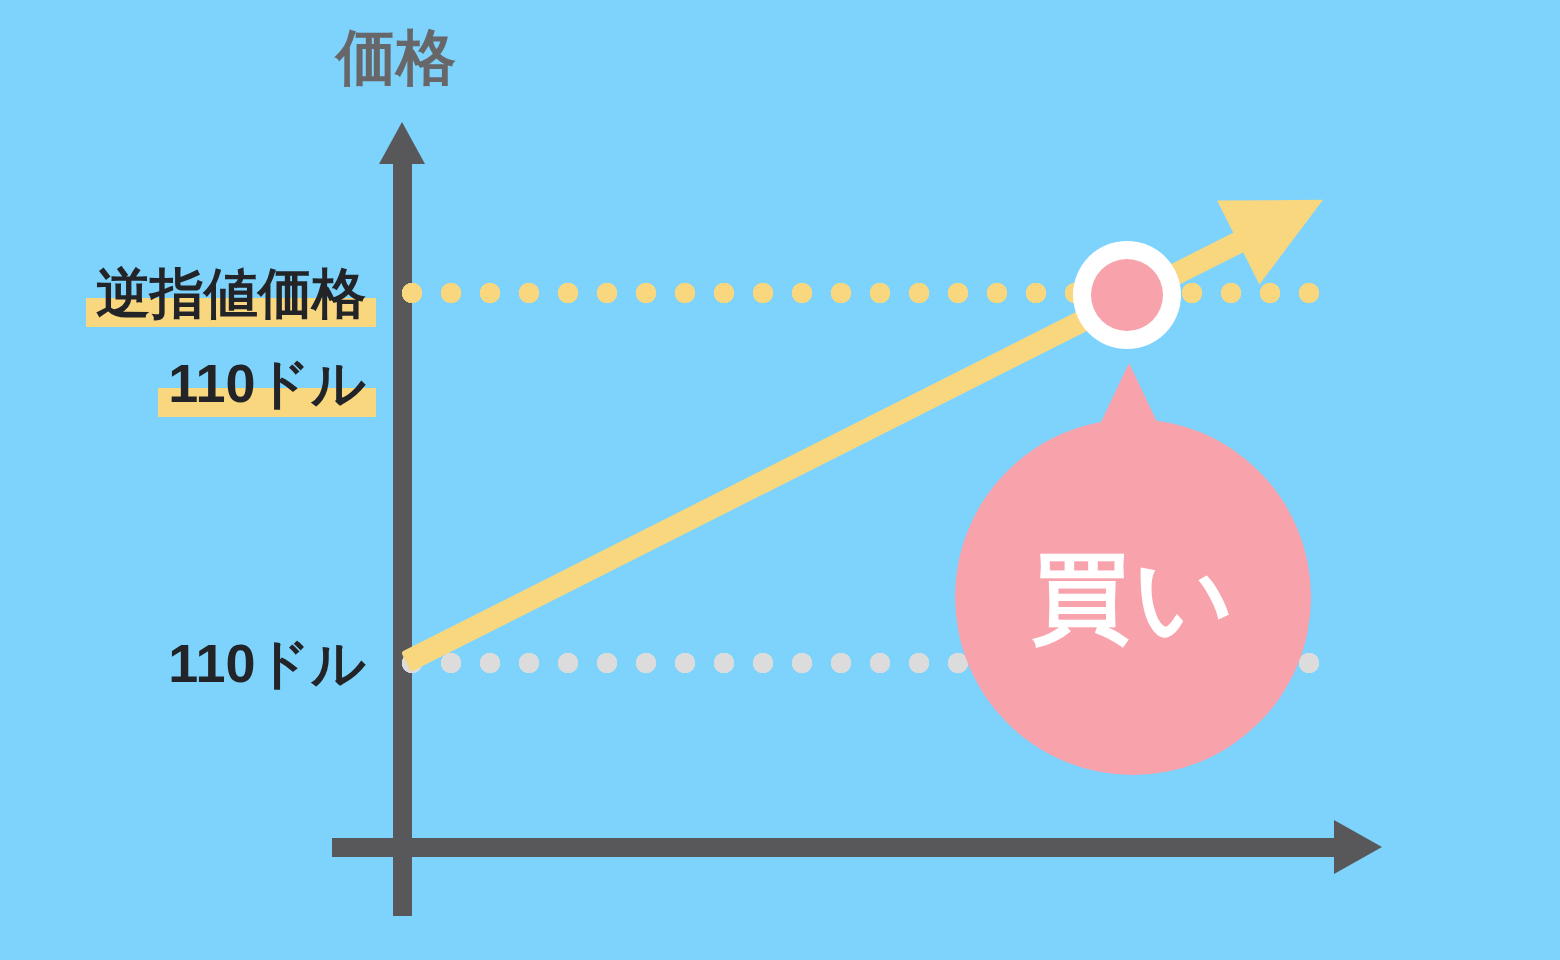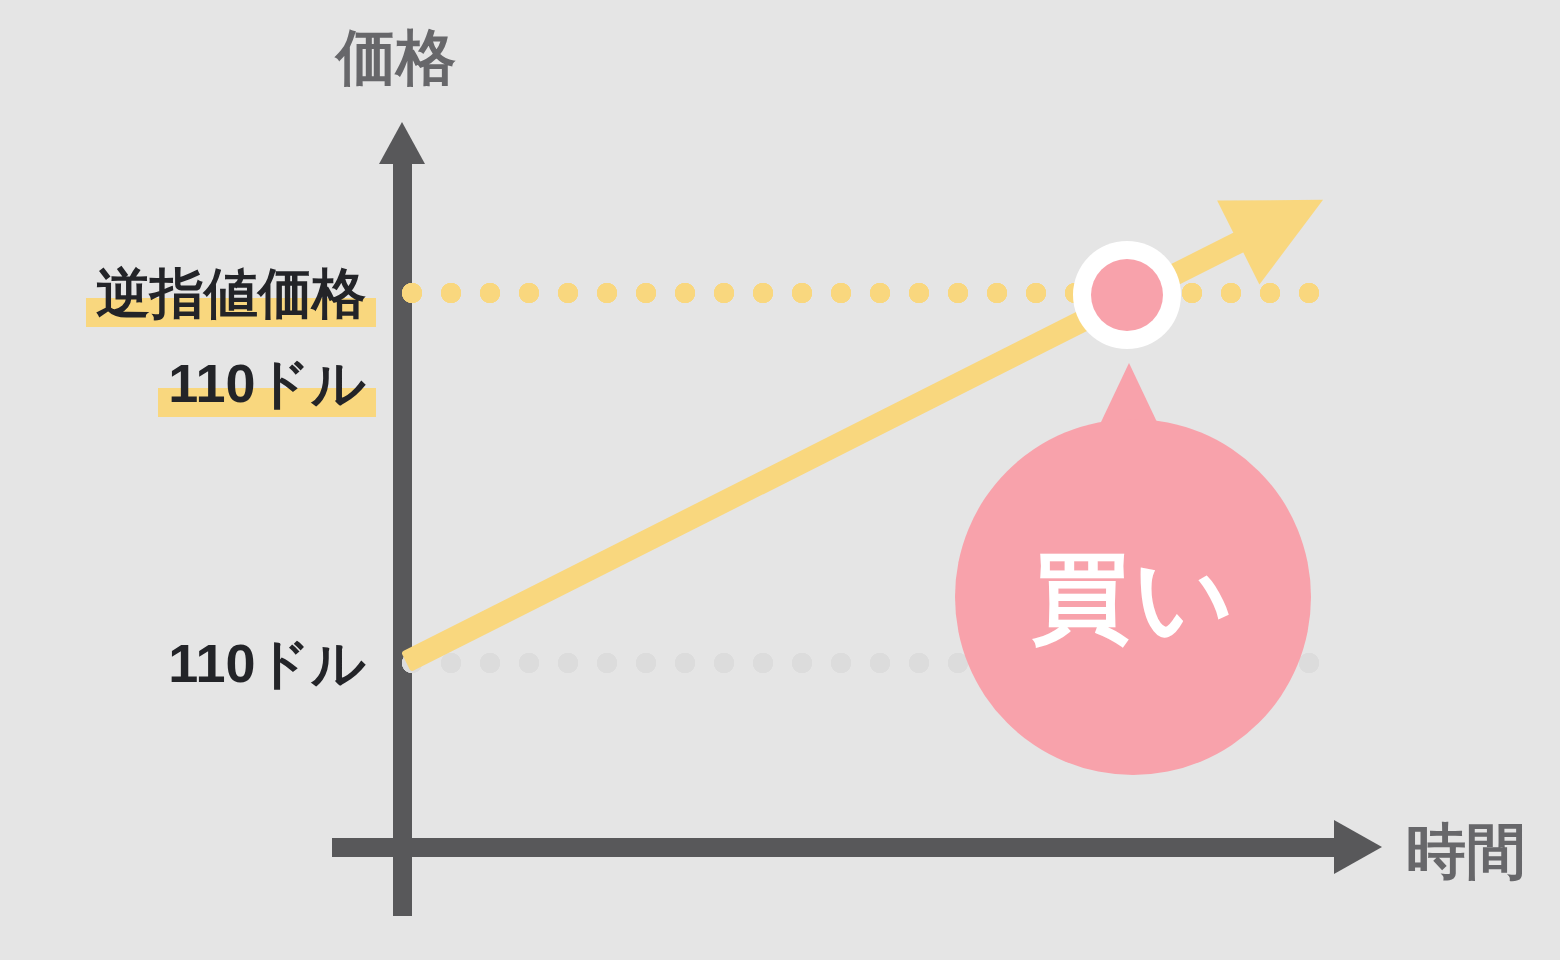--- a/index.html
+++ b/index.html
@@ -1,21 +1,21 @@
 <!DOCTYPE html>
 <html><head>
 <meta charset="utf-8">
 <style>
   html, body { margin: 0; padding: 0; background: #ffffff; }
   * { box-sizing: border-box; }
   #canvas {
     position: relative;
     width: 1560px;
     height: 960px;
-    background: #e5e5e5;
+    background: #7dd3fc;
     overflow: hidden;
     font-family: "Liberation Sans", "DejaVu Sans", sans-serif;
   }
 
   
   .axis-label {
     position: absolute;
     font-size: 60px;
     font-weight: 800;
     color: #67676a;
@@ -168,21 +168,20 @@
 <body>
 
 <div id="canvas">
 
   <div id="y-axis-label" class="axis-label">価格</div>
   <div id="y-axis-line"></div>
   <div id="y-axis-arrowhead"></div>
 
   <div id="x-axis-line"></div>
   <div id="x-axis-arrowhead"></div>
-  <div id="x-axis-label" class="axis-label">時間</div>
 
   <div id="stop-price-dotted-line" class="dotted-line"></div>
   <div id="current-price-dotted-line" class="dotted-line"></div>
 
   <div id="trend-arrow">
     <div id="trend-arrow-shaft"></div>
     <div id="trend-arrow-head"></div>
   </div>
 
   <div id="trigger-marker-ring"></div>

